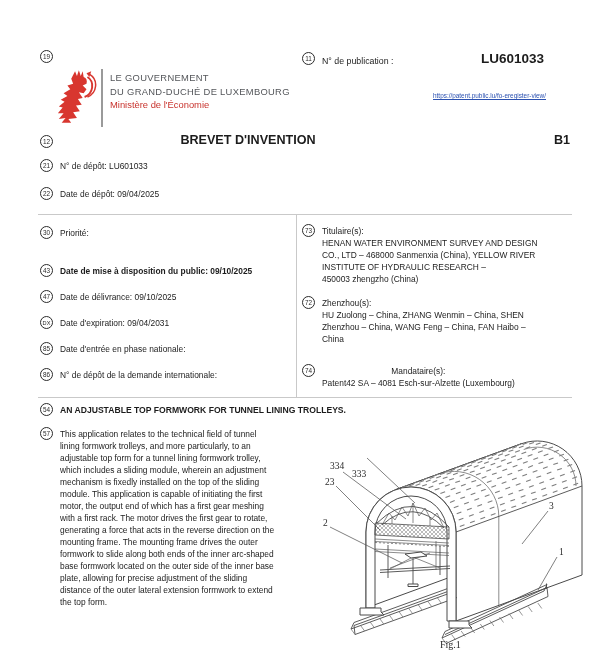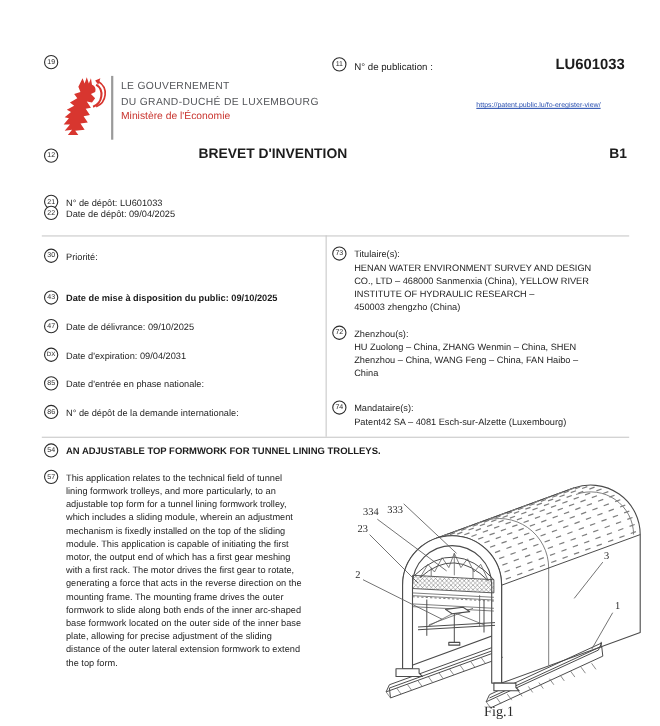--- a/index.html
+++ b/index.html
@@ -17,21 +17,21 @@
   .t   { font-size:8.4px; line-height:12px; color:#1c1c1c; }
   .row { display:flex; gap:7px; align-items:flex-start; }
   .bold { font-weight:bold; }
   .gov-line { font-size:9.4px; line-height:13.5px; color:#54565a; letter-spacing:0.3px; }
   .gov-min  { font-size:9.4px; line-height:13.5px; color:#c8332d; }
   .hline { height:1px; background:#c9c9c9; }
   .vline { width:1px; background:#c9c9c9; }
   .lines div { font-size:8.4px; line-height:12px; }
   a.reg { color:#2a50b0; font-size:6.4px; text-decoration:underline; }
   .figlabel { position:absolute; font-family:"Liberation Serif", serif; font-size:9.5px; color:#2b2b2b; }
-  .caption  { font-family:"Liberation Serif", serif; font-size:13px; color:#2b2b2b; }
+  .caption  { font-family:"Liberation Serif", serif; font-size:10px; color:#2b2b2b; }
   svg .ln   { stroke:#4a4a4a; fill:none; stroke-width:0.9; }
   svg .fill { fill:#ffffff; stroke:#4a4a4a; stroke-width:1; stroke-linejoin:round; }
   svg .thin { stroke:#5a5a5a; fill:none; stroke-width:0.7; }
   svg .slot { stroke:#7d7d7d; stroke-width:1.1; }
   svg .tick { stroke:#6a6a6a; stroke-width:0.7; }
   svg .leader { stroke:#555; stroke-width:0.75; fill:none; }
 </style>
 </head>
 <body>
 
@@ -53,28 +53,28 @@
   </div>
 
   <div class="abs" style="left:110px; top:71px;">
     <div class="gov-line">LE GOUVERNEMENT</div>
     <div class="gov-line">DU GRAND-DUCHÉ DE LUXEMBOURG</div>
     <div class="gov-min">Ministère de l'Économie</div>
   </div>
 
   <span class="circ abs" style="left:302px; top:52px;">11</span>
   <span class="abs t" style="left:322px; top:55px; font-size:8.8px;">N° de publication :</span>
-  <span class="abs bold" style="top:51px; right:32px; font-size:13.5px;">LU601033</span>
+  <span class="abs bold" style="top:51px; right:56px; font-size:13.5px;">LU601033</span>
   <a class="reg abs" style="top:92px; right:54px;" href="#" title="https://patent.public.lu/fo-eregister-view/">https://patent.public.lu/fo-eregister-view/</a>
 
   <span class="circ abs" style="left:40px; top:135px;">12</span>
   <div class="abs bold" style="left:0; top:133px; width:496px; text-align:center; font-size:12.6px;">BREVET D'INVENTION</div>
   <span class="abs bold" style="top:133px; right:30px; font-size:12.6px;">B1</span>
 
-  <div class="abs row" style="left:40px; top:177px; width:250px;">
+  <div class="abs row" style="left:40px; top:159px; width:250px;">
     <span class="circ">21</span>
     <span class="t" style="padding-top:1px;">N° de dépôt: LU601033</span>
   </div>
 
 
   <div class="abs row" style="left:40px; top:187px; width:250px;">
     <span class="circ">22</span>
     <span class="t" style="padding-top:1px;">Date de dépôt: 09/04/2025</span>
   </div>
 
@@ -121,21 +121,21 @@
     <span class="circ">72</span>
     <div class="lines" style="padding-top:1px;">
       <div>Zhenzhou(s):</div>
       <div>HU Zuolong – China, ZHANG Wenmin – China, SHEN</div>
       <div>Zhenzhou – China, WANG Feng – China, FAN Haibo –</div>
       <div>China</div>
     </div>
   </div>
   <div class="abs row" style="left:302px; top:364px; width:272px;">
     <span class="circ">74</span>
-    <div class="lines" style="padding-top:1px;">
+    <div class="lines" style="padding-top:1px;text-align:center;">
       <div>Mandataire(s):</div>
       <div>Patent42 SA – 4081 Esch-sur-Alzette (Luxembourg)</div>
     </div>
   </div>
 
   <div class="abs row" style="left:40px; top:403px; width:540px;">
     <span class="circ">54</span>
     <span class="t bold" style="padding-top:1px; font-size:8.6px;text-align:right;">AN ADJUSTABLE TOP FORMWORK FOR TUNNEL LINING TROLLEYS.</span>
   </div>
 
@@ -387,21 +387,21 @@
     <g>
       <path class="leader" d="M57,38 L105,83"></path>
       <path class="leader" d="M33,52 L96,99"></path>
       <path class="leader" d="M26,66 L70,110"></path>
       <path class="leader" d="M20,107 L92,143"></path>
       <path class="leader" d="M238,91 L212,124"></path>
       <path class="leader" d="M247,137 L228,170"></path>
     </g>
   </svg>
 
-  <span class="figlabel" style="left:352px; top:459px;">333</span>
+  <span class="figlabel" style="left:352px; top:469px;">333</span>
   <span class="figlabel" style="left:330px; top:461px;">334</span>
   <span class="figlabel" style="left:325px; top:477px;">23</span>
   <span class="figlabel" style="left:323px; top:518px;">2</span>
   <span class="figlabel" style="left:549px; top:501px;">3</span>
   <span class="figlabel" style="left:559px; top:547px;">1</span>
   <span class="caption abs" style="left:440px; top:639px;">Fig.1</span>
 
 </div>
 
 </body></html>

